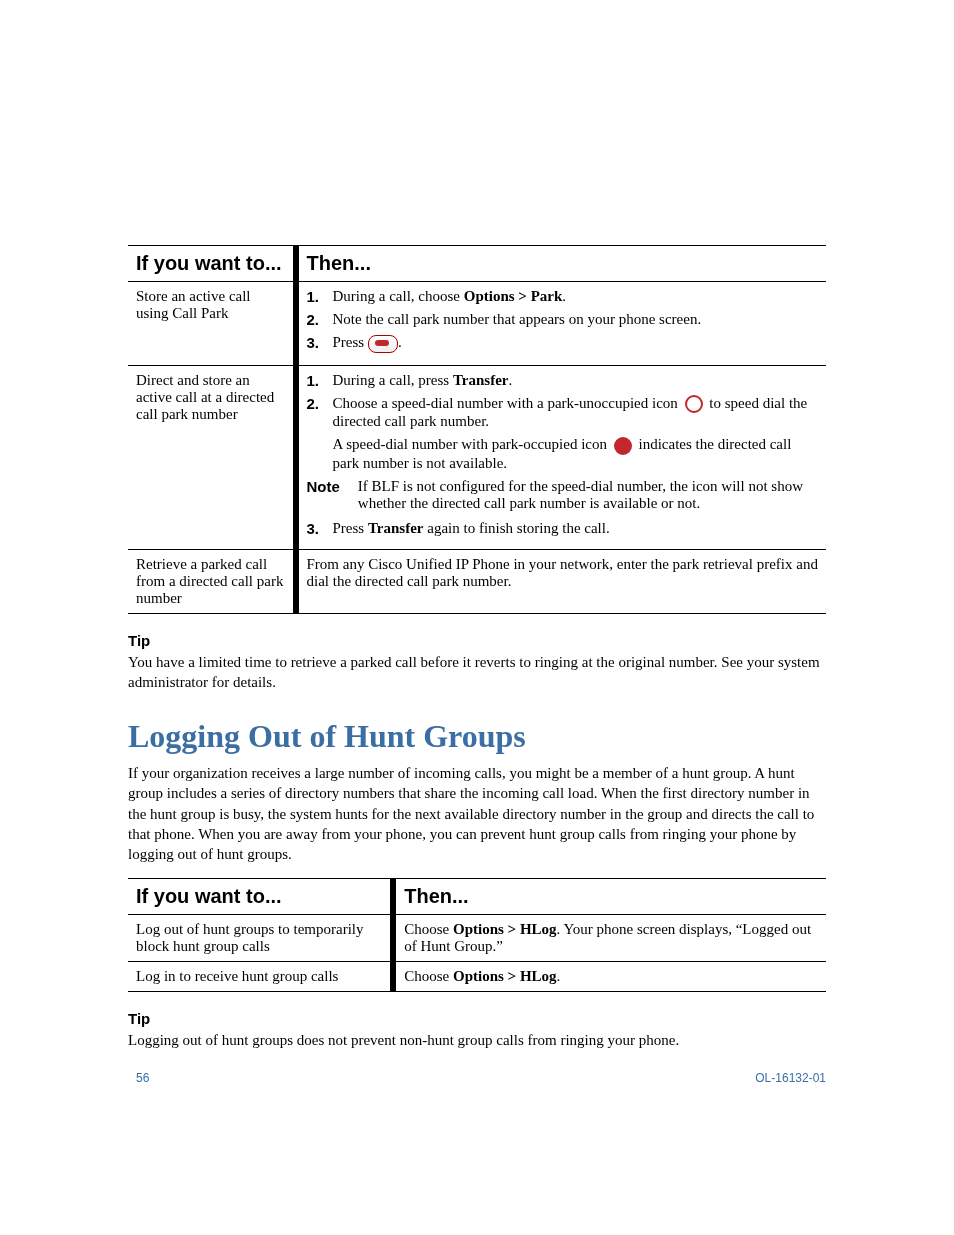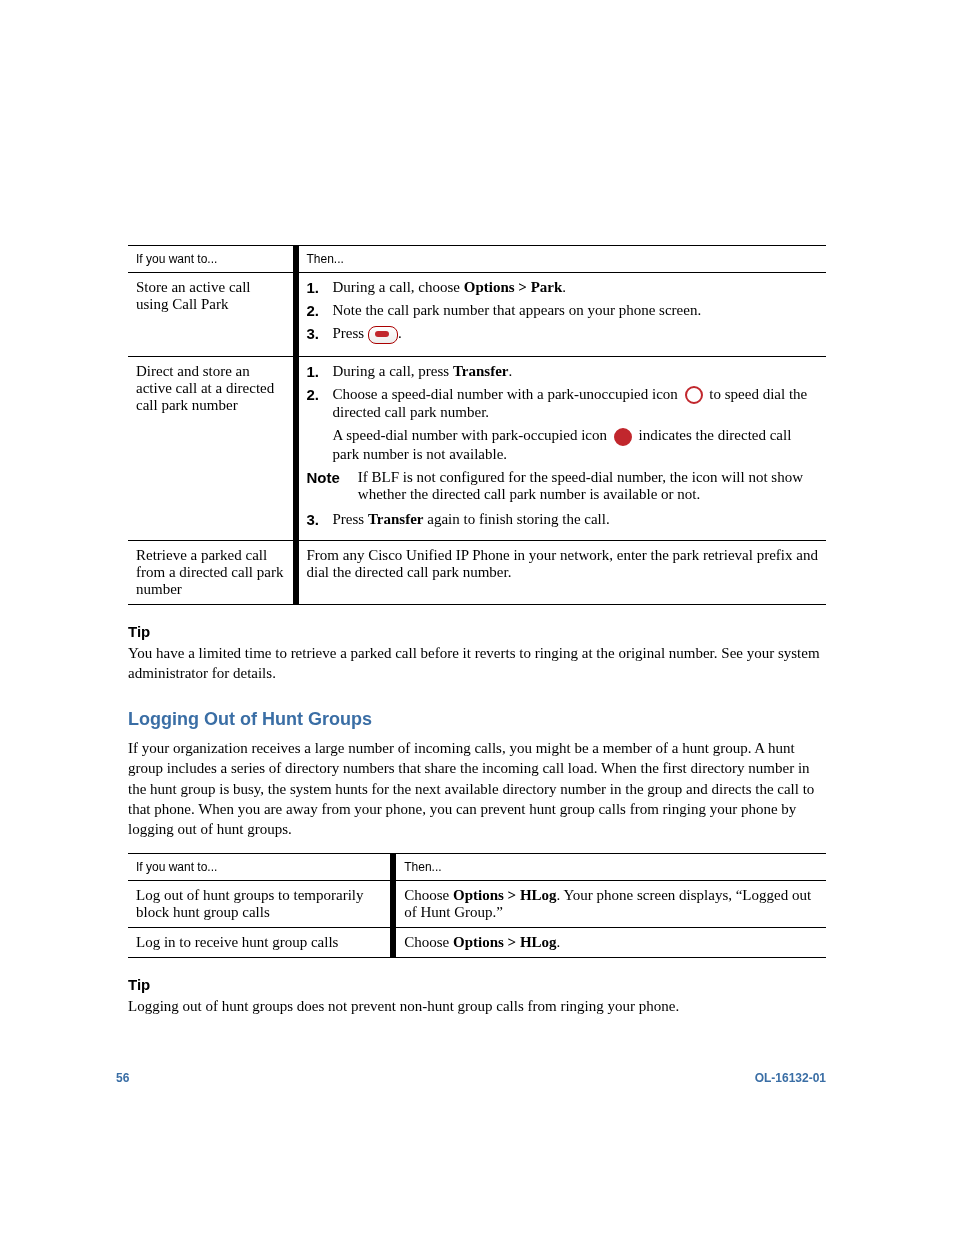--- a/index.html
+++ b/index.html
@@ -25,22 +25,22 @@
     border: 1px solid #000;
     border-left: none;
     border-right: none;
     padding: 6px 8px;
     vertical-align: top;
     text-align: left;
   }
   td + td, th + th { border-left: 6px solid #000000; }
   th {
     font-family: Arial, Helvetica, sans-serif;
-    font-weight: normal;
-    font-size: 12px;
+    font-weight: bold;
+    font-size: 20px;
   }
   .col1 { width: 24%; }
   .t2col1 { width: 38%; }
   .bold-sans {
     font-family: Arial, Helvetica, sans-serif;
     font-weight: bold;
   }
   ol.numlist {
     margin: 0;
     padding-left: 22px;
@@ -94,35 +94,35 @@
     font-weight: bold;
     font-size: 15px;
     margin-top: 18px;
   }
   .body-text {
     font-size: 15px;
     line-height: 1.35;
     margin-top: 3px;
   }
   h2.section {
-    font-family: Liberation Sans, sans-serif;
+    font-family: Liberation Serif, serif;
     color: #3a6ea5;
-    font-size: 18px;
+    font-size: 32px;
     font-weight: bold;
     margin: 26px 0 8px 0;
   }
   .footer {
     position: absolute;
     bottom: 150px;
-    left: 116px;
+    left: 136px;
     right: 128px;
     display: flex;
     justify-content: space-between;
     font-family: Arial, Helvetica, sans-serif;
-    font-weight: bold;
+    font-weight: normal;
     font-size: 12px;
     color: #3a6ea5;
   }
   b { font-weight: bold; }
 </style>
 </head>
 <body>
 
 <div class="page">
 

